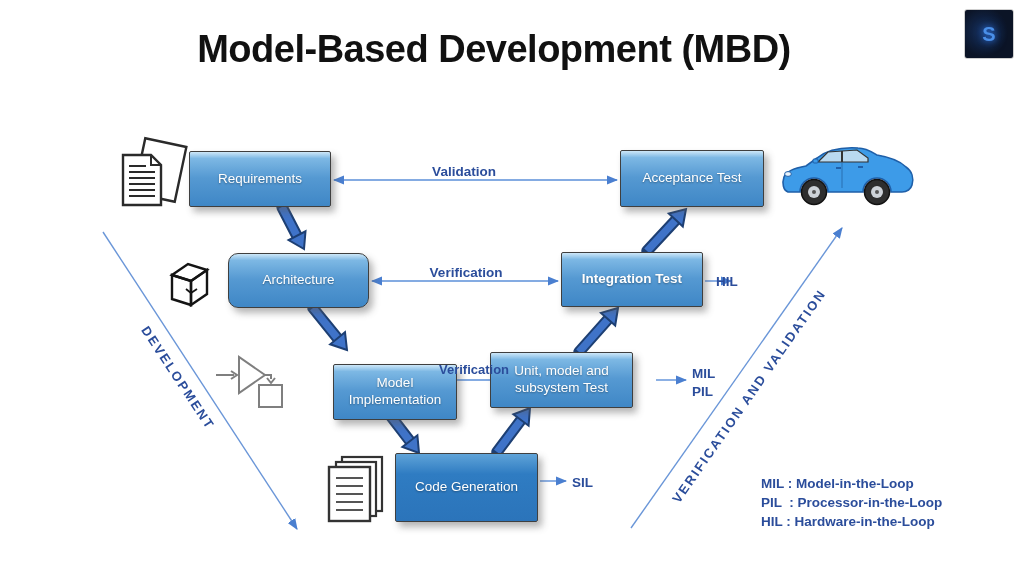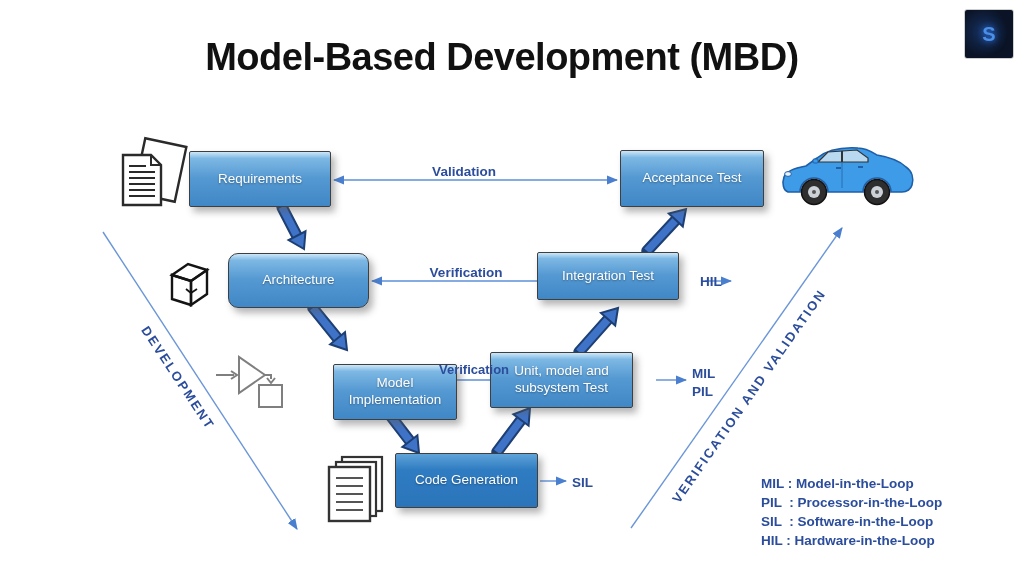--- a/index.html
+++ b/index.html
@@ -2,21 +2,21 @@
 <html><head>
 <meta charset="utf-8">
 <style>
   html,body{margin:0;padding:0;}
   body{
     width:1024px;height:576px;position:relative;overflow:hidden;
     background:#ffffff;font-family:"Liberation Sans", sans-serif;
   }
   .title{
     position:absolute;top:24px;left:0;width:980px;text-align:center;
-    font-size:38px;font-weight:bold;color:#111;letter-spacing:-0.5px;margin:12px;
+    font-size:38px;font-weight:bold;color:#111;letter-spacing:-0.5px;margin:4px;
   }
   .logo{
     position:absolute;top:9px;left:964px;width:48px;height:48px;
     background:radial-gradient(circle at 38% 45%, #16305d 0%, #0b1426 62%);
     border:1px solid #cfcfcf;border-radius:3px;
     display:flex;align-items:center;justify-content:center;
   }
   .logo span{
     color:#4a8fe8;font-size:20px;font-weight:bold;
     text-shadow:0 0 6px #2e6fd4,0 0 12px #1f4fa0;
@@ -29,36 +29,36 @@
     border:1.5px solid #3f3f3f;border-radius:2px;
     box-shadow:4px 5px 7px rgba(90,90,90,0.45);
     text-shadow:0 1px 2px rgba(0,0,0,0.35);padding:0 18px;box-sizing:border-box;
   }
   .vbox.deep{
     background:linear-gradient(180deg,#5fa3d8 0%,#2f7cc2 30%,#2b74ba 100%);
   }
   #box-requirements{left:189px;top:151px;width:142px;height:56px;}
   #box-acceptance{left:620px;top:150px;width:144px;height:57px;}
   #box-architecture{left:228px;top:253px;width:141px;height:55px;border-radius:10px;}
-  #box-integration{left:537px;top:252px;width:142px;height:48px;}
+  #box-integration{left:561px;top:252px;width:142px;height:55px;font-weight:bold;}
   #box-model{left:295px;top:364px;width:124px;height:56px;margin-left:38px;}
   #box-unit{left:490px;top:352px;width:143px;height:56px;}
-  #box-codegen{left:395px;top:453px;width:143px;height:55px;}
+  #box-codegen{left:395px;top:453px;width:143px;height:69px;}
   .clabel{
     position:absolute;transform:translate(-50%,-50%);
     color:#2b4d9b;font-weight:bold;font-size:13.5px;white-space:nowrap;text-align:right;
   }
   #lbl-validation{left:464px;top:171px;}
   #lbl-verification1{left:466px;top:272px;}
   #lbl-verification2{left:474px;top:369px;font-size:13px;}
   .slabel{
     position:absolute;color:#2b4d9b;font-weight:bold;font-size:13.5px;
     transform:translateY(-50%);white-space:nowrap;
   }
-  #lbl-hil{left:700px;top:281px;}
+  #lbl-hil{left:716px;top:281px;}
   #lbl-mil{left:692px;top:373px;}
   #lbl-pil{left:692px;top:391px;}
   #lbl-sil{left:572px;top:482px;}
   .diag{
     position:absolute;color:#2b4d9b;font-weight:bold;font-size:13px;
     letter-spacing:2px;white-space:nowrap;
   }
   #diag-left{left:178px;top:378px;transform:translate(-50%,-50%) rotate(56.5deg);}
   #diag-right{left:749px;top:396px;transform:translate(-50%,-50%) rotate(-55deg);}
   .legend{position:absolute;left:735px;top:474px;}
@@ -236,15 +236,14 @@
 <div class="slabel" id="lbl-mil">MIL</div>
 <div class="slabel" id="lbl-pil">PIL</div>
 <div class="slabel" id="lbl-sil">SIL</div>
 
 <div class="diag" id="diag-left">DEVELOPMENT</div>
 <div class="diag" id="diag-right">VERIFICATION AND VALIDATION</div>
 
 <div class="legend">
   <div>MIL : Model-in-the-Loop</div>
   <div>PIL  : Processor-in-the-Loop</div>
-  <div>SIL  : Software-in-the-Loop</div>
   <div>HIL : Hardware-in-the-Loop</div>
 </div>
 
 </body></html>

